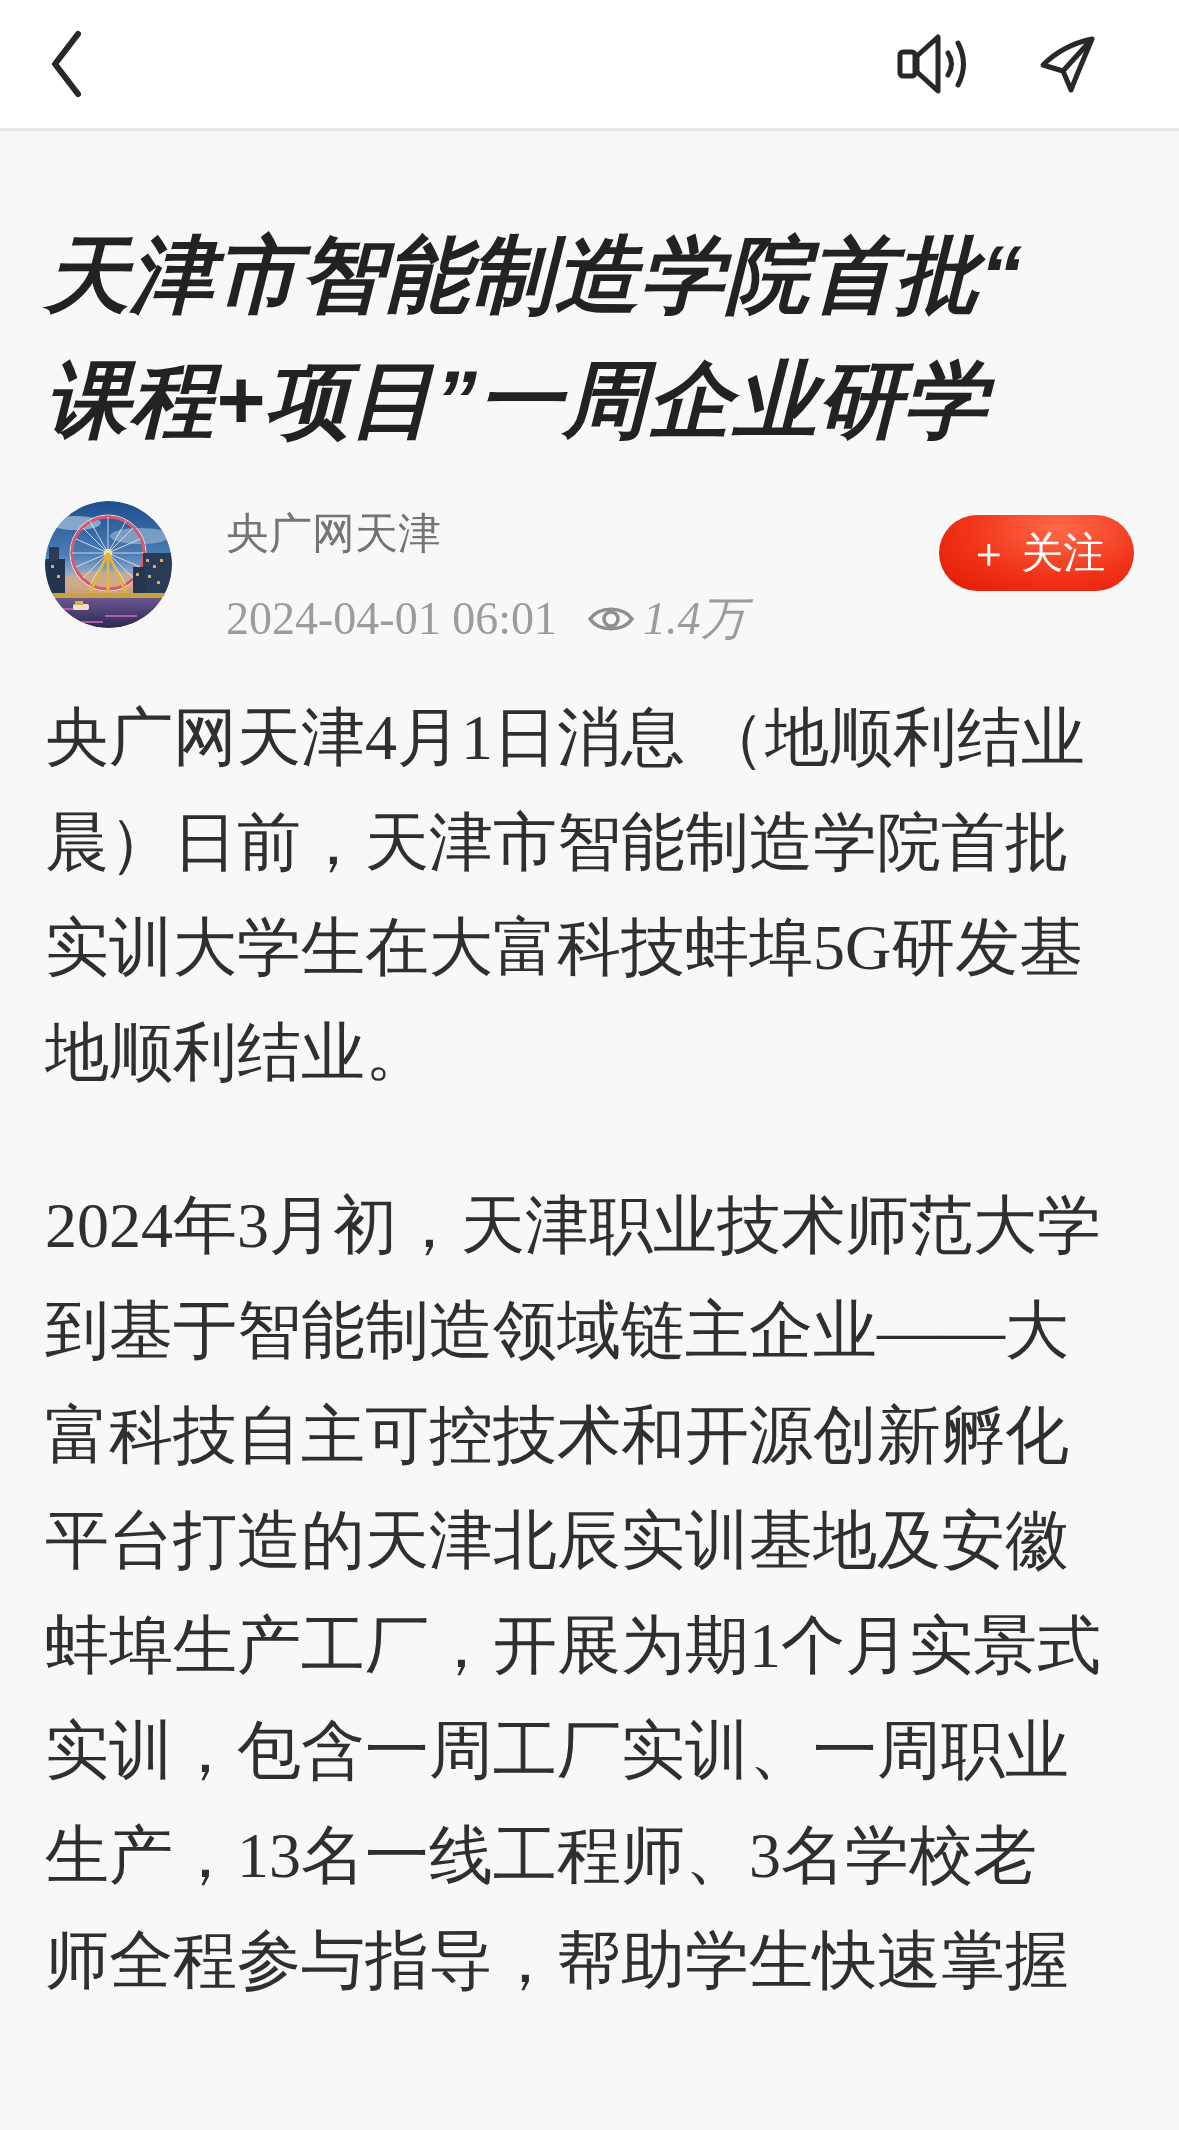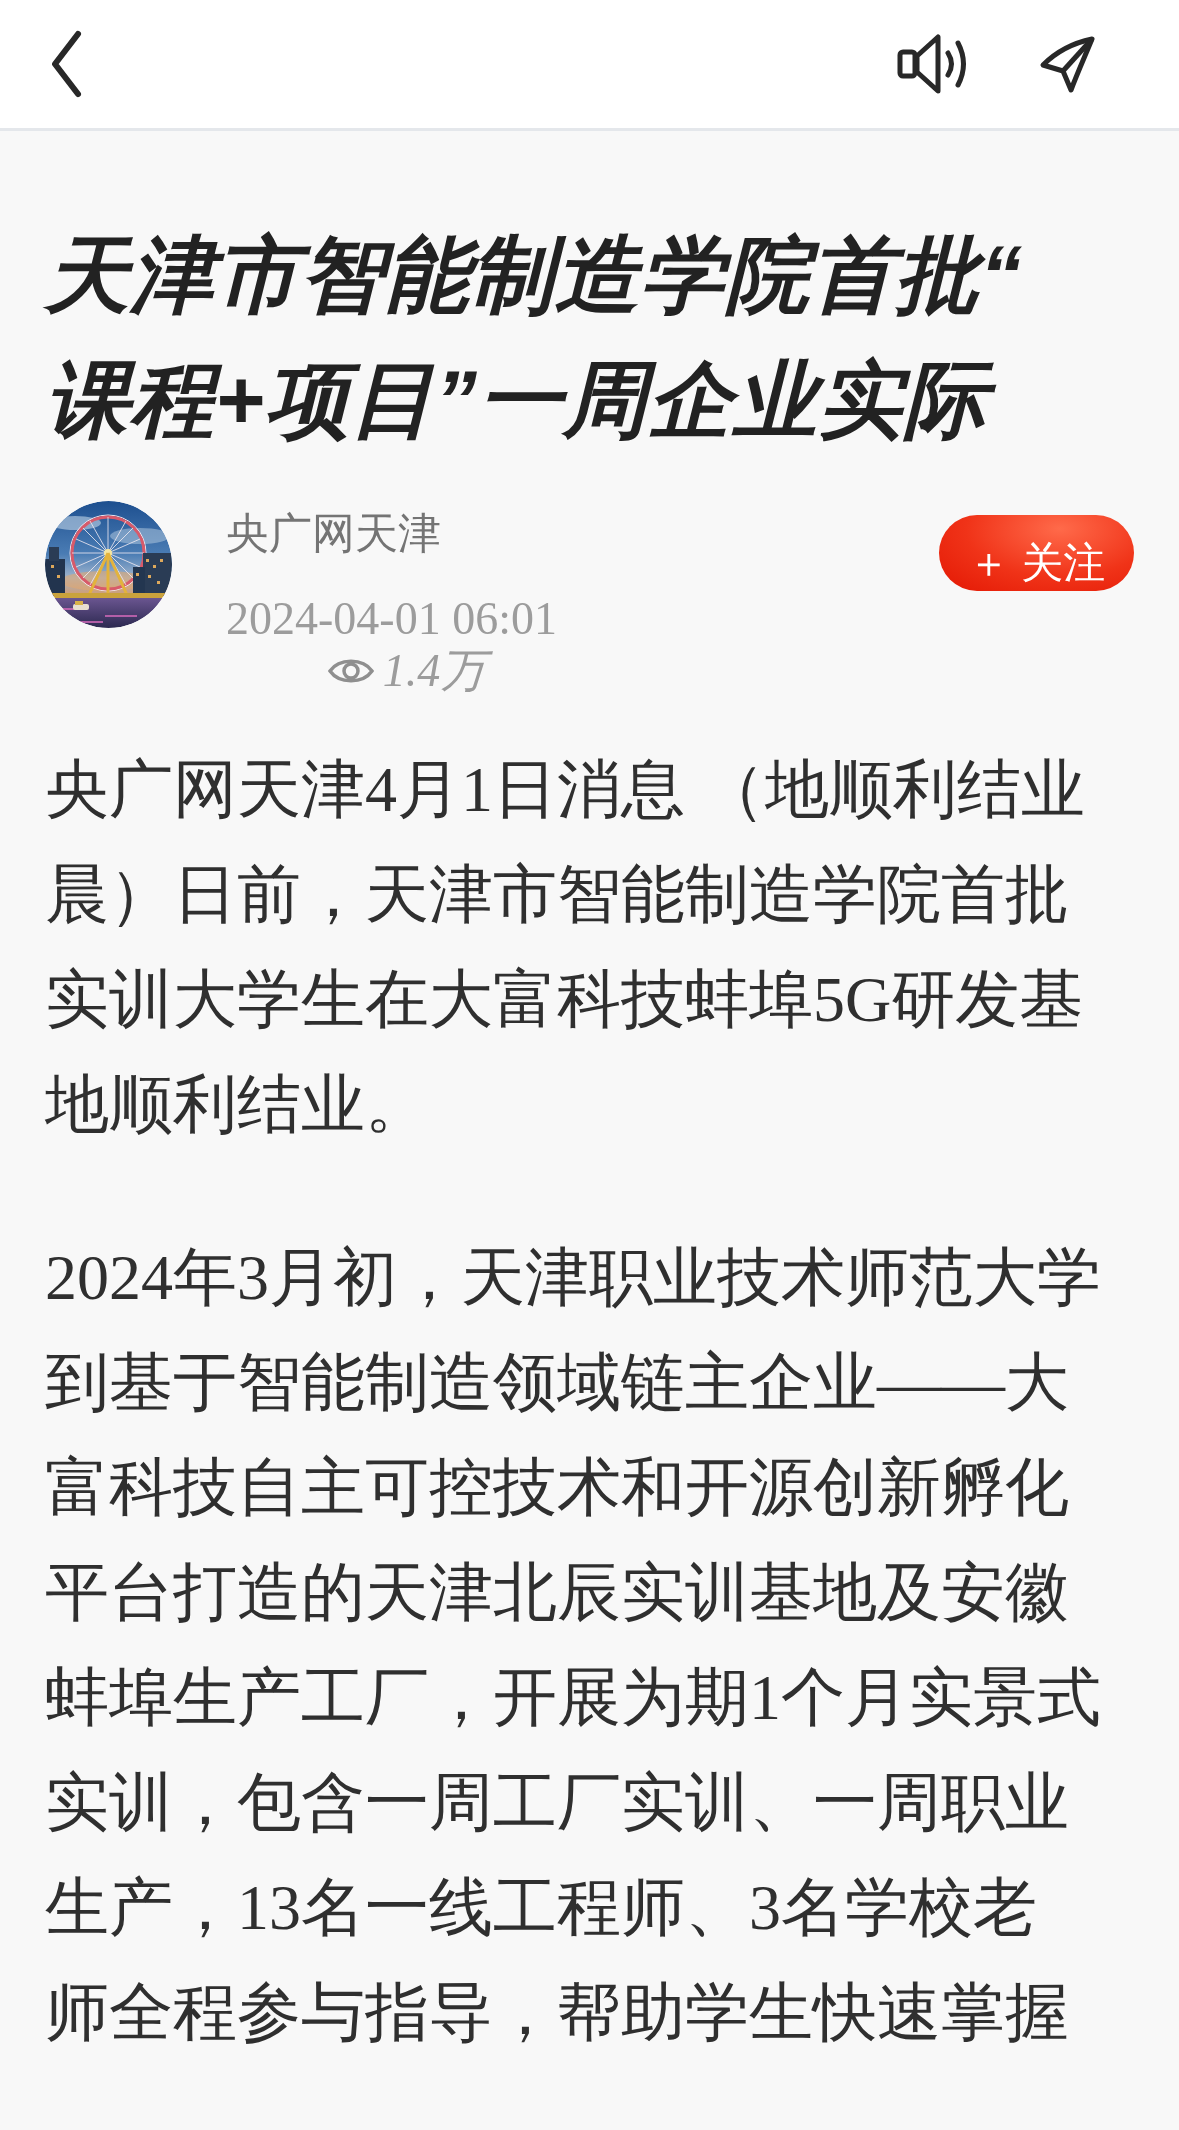--- a/index.html
+++ b/index.html
@@ -62,37 +62,36 @@
   }
   .author-meta {
     margin-top: 36px;
     display: flex;
     align-items: center;
     font-family: "Liberation Serif", "DejaVu Serif", serif;
     font-size: 46px;
     line-height: 52px;
     color: #9c9c9c;
     white-space: nowrap;
-    flex-direction: column;
   }
   .views-group { display: flex; align-items: center; margin-left: 30px; font-style: italic; }
   .views-group svg { margin-right: 8px; }
 
   .follow-btn {
     margin-left: auto;
     margin-top: 14px;
     width: 195px; height: 76px;
     border: none;
     border-radius: 40px;
     background: radial-gradient(ellipse at 62% 18%, #ff6a4a 0%, #f03318 55%, #e31703 100%);
     color: #ffffff;
     font-size: 42px;
     font-weight: 500;
     font-family: "Liberation Sans", "DejaVu Sans", sans-serif;
-    display: flex; align-items: flex-end; justify-content: center;
+    display: flex; align-items: center; justify-content: center;
     cursor: pointer;
     white-space: nowrap;
   }
 
   
   .paragraph {
     font-family: "Liberation Serif", "DejaVu Serif", serif;
     font-size: 64px;
     color: #2f2f2f;
   }
@@ -134,21 +133,21 @@
       </svg>
     </span>
   </button>
 </header>
 <div class="divider"></div>
 
 <main class="content">
 
   <h1 class="title">
     <div class="t-line">天津市智能制造学院首批“</div>
-    <div class="t-line">课程+项目”一周企业实际</div>
+    <div class="t-line">课程+项目”一周企业研学</div>
   </h1>
 
   <div class="author-row">
     <div class="avatar">
       <svg width="127" height="127" viewBox="0 0 127 127">
         <defs>
           <clipPath id="avClip">
               <circle cx="63.5" cy="63.5" r="63.5"></circle>
             </clipPath>
           <linearGradient id="sky" x1="0" y1="0" x2="0" y2="1">

